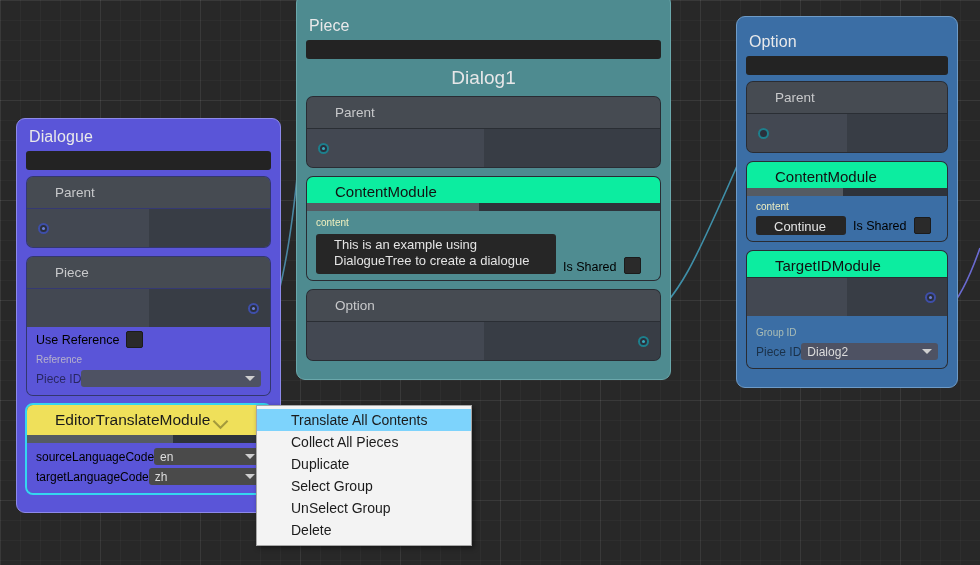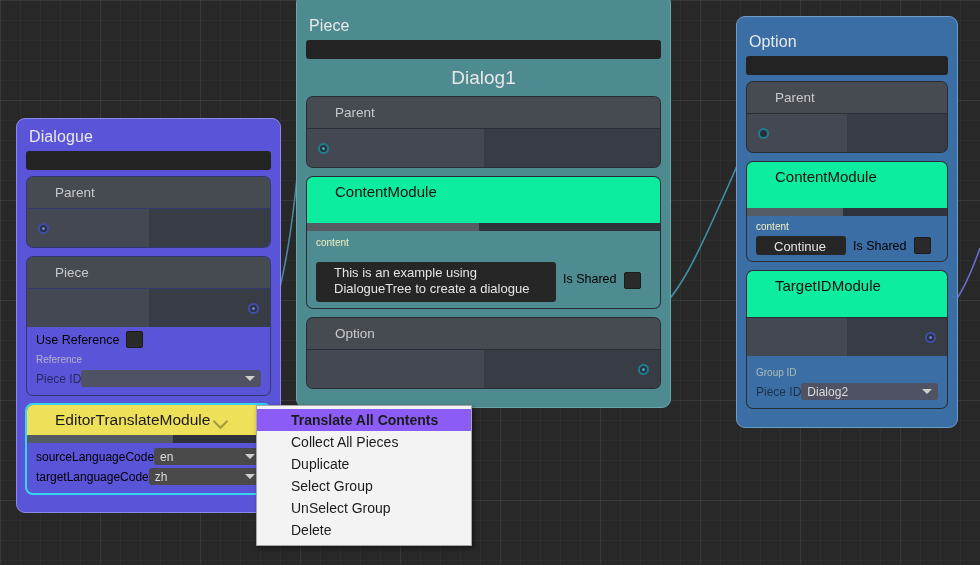--- a/index.html
+++ b/index.html
@@ -65,21 +65,21 @@
     color: #c8c9cb;
     font-size: 13.5px;
     line-height: 31px;
     padding-left: 28px;
     box-sizing: border-box;
   }
   .panel-head.accent {
     background: #0ceda0;
     color: #121212;
     font-size: 15px;
-    height: 46px;
+    height: 26px;
     line-height: 30px;
   }
   .panel-head.yellow {
     background: #efe05a;
     color: #1a1a1a;
     font-size: 15.5px;
     height: 30px;
     line-height: 30px;
     position: relative;
   }
@@ -203,21 +203,21 @@
     box-sizing: border-box;
     z-index: 50;
   }
   .ctx-item {
     height: 22px; line-height: 22px;
     font-size: 14px;
     color: #1b1b1b;
     padding-left: 34px;
     white-space: nowrap;
   }
-  .ctx-item.hl { background:#8b5cf6;font-weight:bold; }
+  .ctx-item.hl { background:#7dd3fc; }
 </style>
 </head>
 <body>
 
 <div id="canvas">
 
   <svg id="edges">
     <path d="M 266 330 C 280 300 292 240 300 146" stroke="#4a86a0" stroke-width="1.6" fill="none"></path>
     <path d="M 645 322 C 680 300 700 250 744 150" stroke="#3f8fa8" stroke-width="1.6" fill="none"></path>
     <path d="M 948 310 C 958 300 968 282 980 248" stroke="#6a6ad0" stroke-width="1.6" fill="none"></path>
@@ -305,21 +305,21 @@
     </div>
 
     <div class="panel">
       <div class="panel-head accent">ContentModule</div>
       <div class="bar-row">
         <div class="bar-a" style="width:172px"></div>
         <div class="bar-b"></div>
       </div>
       <div class="field-block" style="padding-top:4px;padding-bottom:6px">
         <div class="sub-label">content</div>
-        <div class="inline" style="align-items:flex-start;margin-top:12px">
+        <div class="inline" style="align-items:flex-end;margin-top:4px">
           <div class="text-input" style="width:240px;height:40px">This is an example using DialogueTree to create a dialogue</div>
           <span class="muted" style="margin-top:10px">Is Shared</span>
           <span class="checkbox" style="margin-top:10px"></span>
         </div>
       </div>
     </div>
 
     <div class="panel">
       <div class="panel-head">Option</div>
       <div class="port-row">

